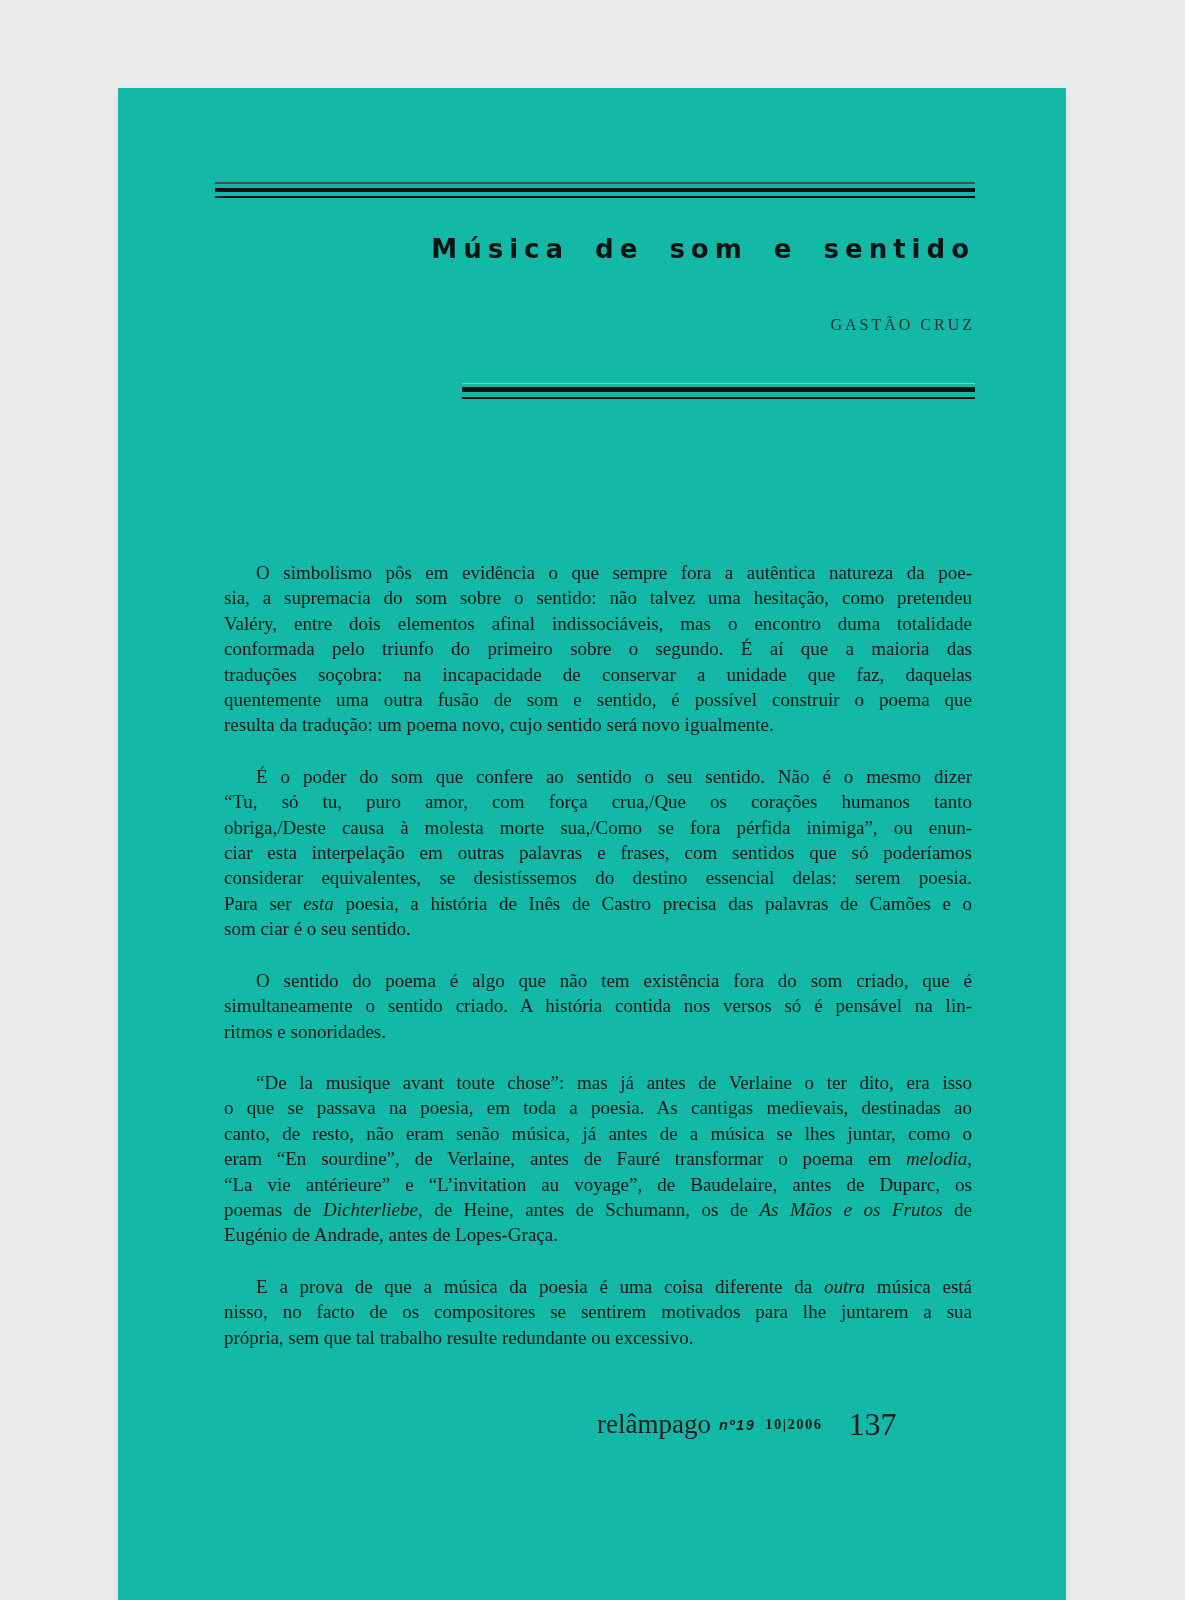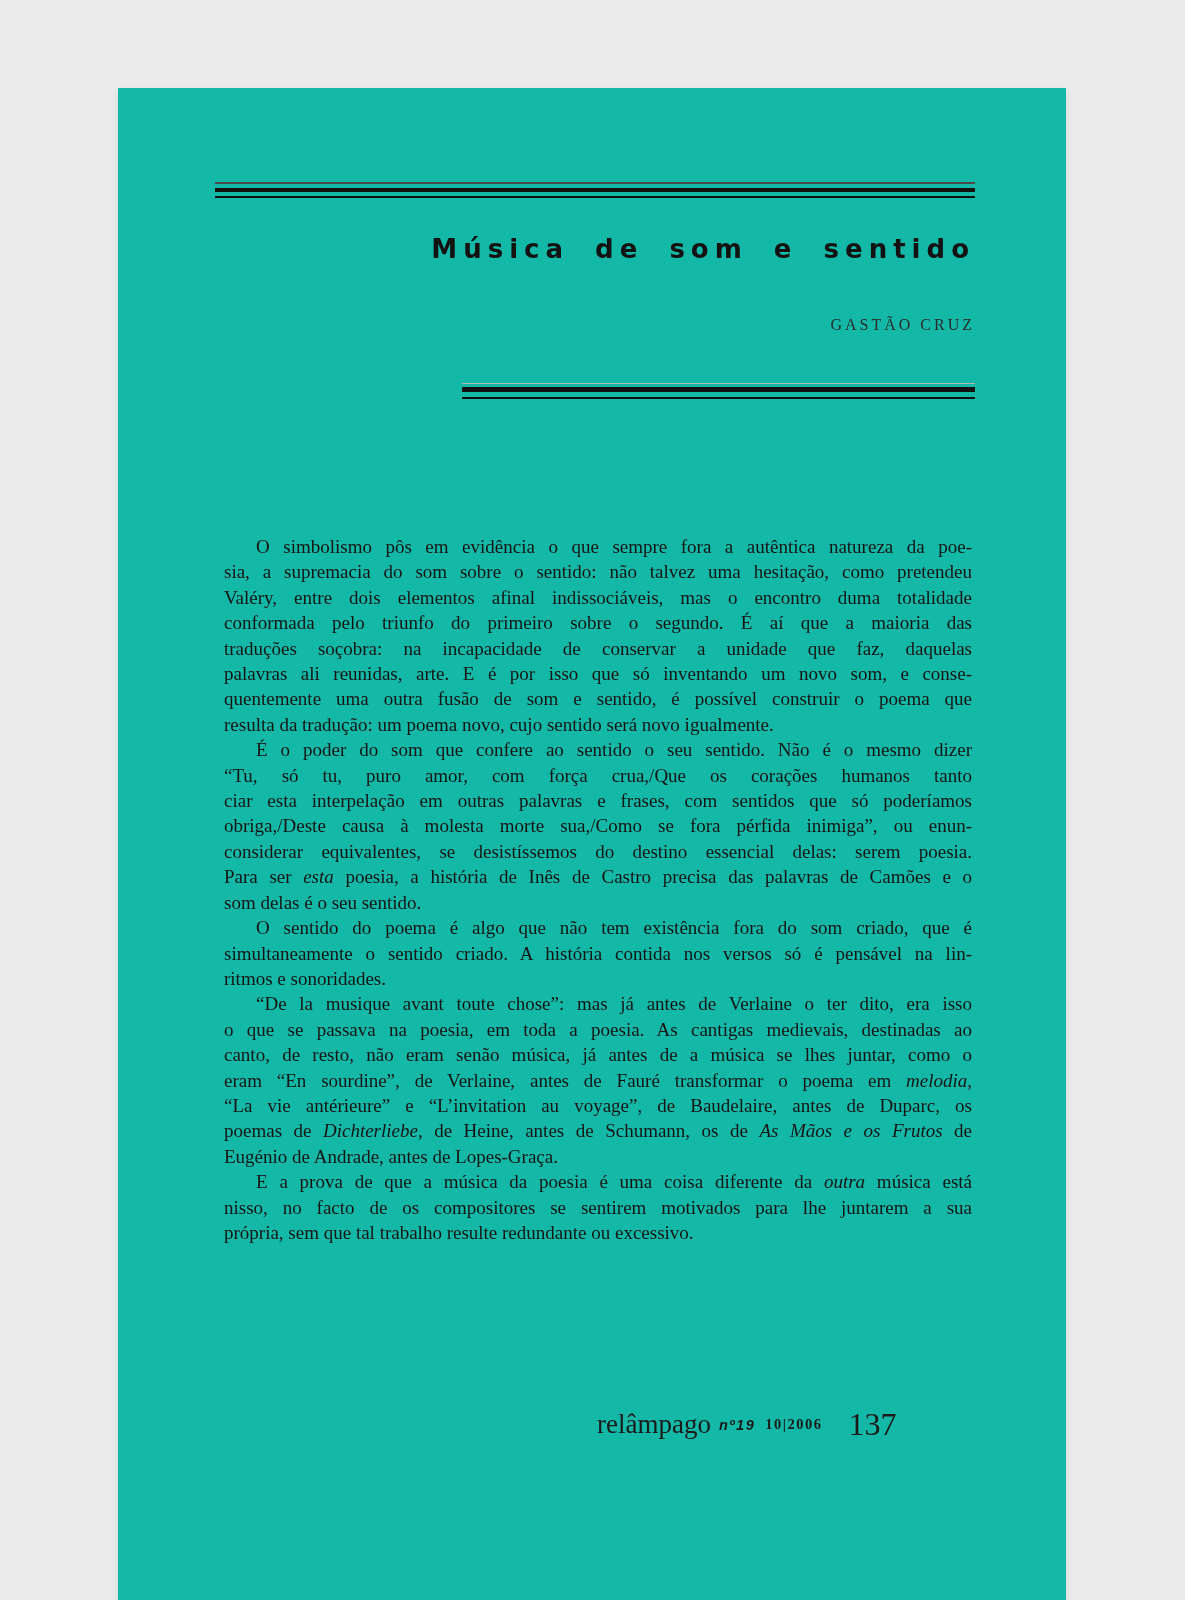--- a/index.html
+++ b/index.html
@@ -49,21 +49,21 @@
   
   .body-text{
     position:absolute;left:106px;top:446px;width:748px;
     font-size:19px;
     line-height:25.4px;
     color:#151515;
   }
   .line{width:100%;}
   .jl{text-align:justify;text-align-last:justify;}
   .lastline{text-align:left;}
-  .indent{padding-left:32px;box-sizing:border-box;}
+  .indent{padding-left:32px;box-sizing:border-box;margin-top:26px;}
   .it{font-style:italic;}
   
   .footer{
     position:absolute;left:479px;top:1318px;
     display:flex;align-items:center;
     white-space:nowrap;
   }
   .journal{
     font-family:"Liberation Serif", serif;
     font-size:27px;
@@ -114,32 +114,31 @@
     <div class="thin"></div>
   </div>
 
   <div class="body-text">
       <div>
         <div class="line jl indent"><span>O simbolismo pôs em evidência o que sempre fora a autêntica natureza da poe-</span></div>
         <div class="line jl"><span>sia, a supremacia do som sobre o sentido: não talvez uma hesitação, como pretendeu</span></div>
         <div class="line jl"><span>Valéry, entre dois elementos afinal indissociáveis, mas o encontro duma totalidade</span></div>
         <div class="line jl"><span>conformada pelo triunfo do primeiro sobre o segundo. É aí que a maioria das</span></div>
         <div class="line jl"><span>traduções soçobra: na incapacidade de conservar a unidade que faz, daquelas</span></div>
-        <div class="line jl"><span>palavras ali reunidas, arte. E é por isso que só inventando um novo som, e conse-</span></div>
         <div class="line jl"><span>quentemente uma outra fusão de som e sentido, é possível construir o poema que</span></div>
         <div class="line lastline"><span>resulta da tradução: um poema novo, cujo sentido será novo igualmente.</span></div>
       </div>
       <div>
         <div class="line jl indent"><span>É o poder do som que confere ao sentido o seu sentido. Não é o mesmo dizer</span></div>
         <div class="line jl"><span>“Tu, só tu, puro amor, com força crua,/Que os corações humanos tanto</span></div>
+        <div class="line jl"><span>obriga,/Deste causa à molesta morte sua,/Como se fora pérfida inimiga”, ou enun-</span></div>
         <div class="line jl"><span>ciar esta interpelação em outras palavras e frases, com sentidos que só poderíamos</span></div>
-        <div class="line jl"><span>obriga,/Deste causa à molesta morte sua,/Como se fora pérfida inimiga”, ou enun-</span></div>
         <div class="line jl"><span>considerar equivalentes, se desistíssemos do destino essencial delas: serem poesia.</span></div>
         <div class="line jl"><span>Para ser </span><span class="it">esta</span><span> poesia, a história de Inês de Castro precisa das palavras de Camões e o</span></div>
-        <div class="line lastline"><span>som delas é o seu sentido.</span></div>
+        <div class="line lastline"><span>som ciar é o seu sentido.</span></div>
       </div>
       <div>
         <div class="line jl indent"><span>O sentido do poema é algo que não tem existência fora do som criado, que é</span></div>
         <div class="line jl"><span>simultaneamente o sentido criado. A história contida nos versos só é pensável na lin-</span></div>
         <div class="line lastline"><span>ritmos e sonoridades.</span></div>
       </div>
       <div>
         <div class="line jl indent"><span>“De la musique avant toute chose”: mas já antes de Verlaine o ter dito, era isso</span></div>
         <div class="line jl"><span>o que se passava na poesia, em toda a poesia. As cantigas medievais, destinadas ao</span></div>
         <div class="line jl"><span>canto, de resto, não eram senão música, já antes de a música se lhes juntar, como o</span></div>

